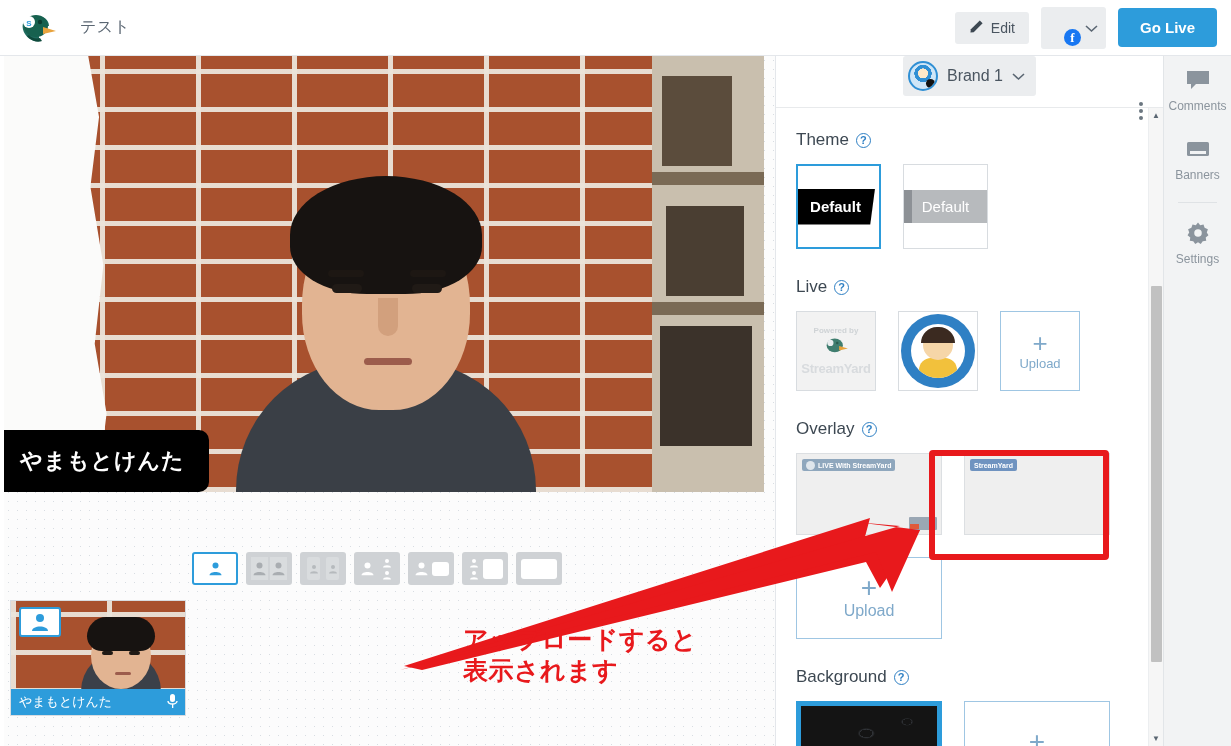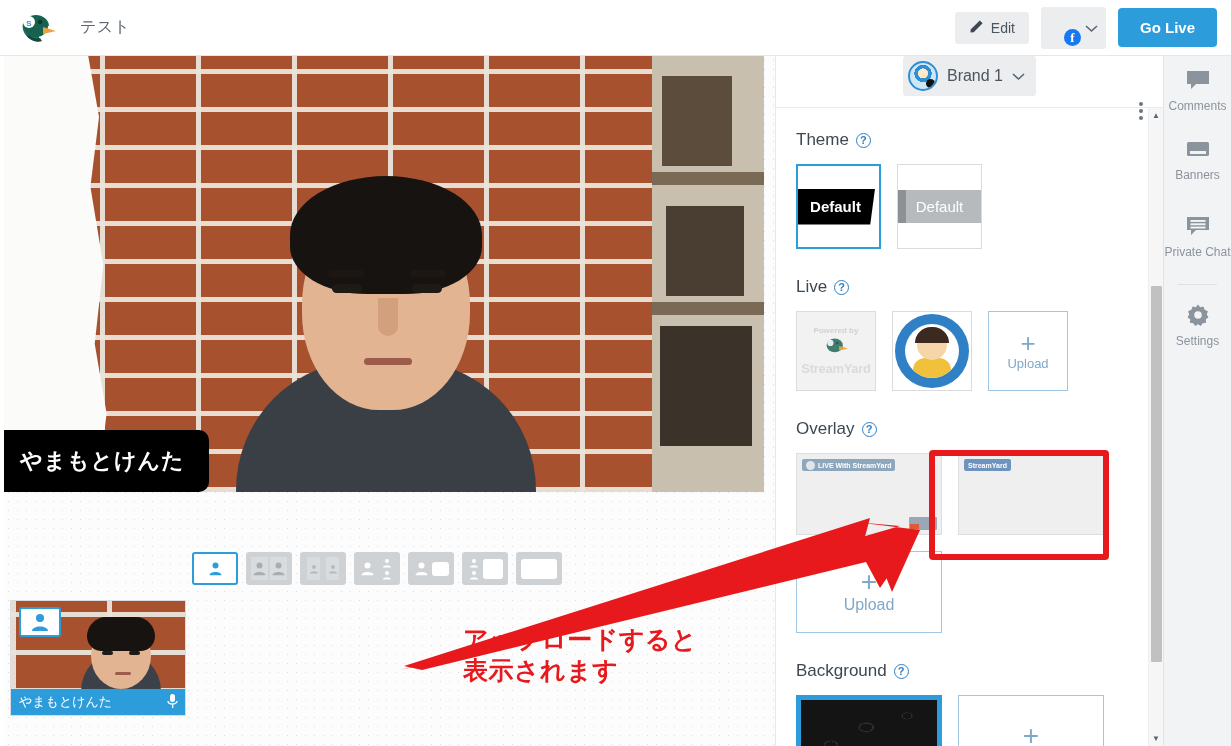--- a/index.html
+++ b/index.html
@@ -221,21 +221,21 @@
   .section-title {
     display: flex; align-items: center; gap: 7px;
     font-size: 17px; color: #3d4852; margin-bottom: 14px;
   }
   .help-icon {
     width: 15px; height: 15px; border-radius: 50%;
     border: 1.6px solid #2f80c4; color: #2f80c4;
     font-size: 11px; line-height: 12px; text-align: center; font-weight: bold;
     cursor: pointer;
   }
-  .tile-row { display: flex; gap: 16px; margin-bottom: 28px; flex-wrap: wrap; }
+  .tile-row { display: flex; gap: 22px; margin-bottom: 28px; flex-wrap: wrap; }
 
   .theme-tile {
     width: 85px; height: 85px; border: 1px solid #d8dce0; background: #fff;
     display: flex; align-items: center; justify-content: center; cursor: pointer;
     position: relative; overflow: hidden;
   }
   .theme-tile.selected { border: 2px solid #2d9cdb; }
   .theme-default-bar {
     width: 79px; height: 36px; background: #000; color: #fff;
     font-size: 15px; font-weight: bold; display: flex; align-items: center;
@@ -689,31 +689,20 @@
     </div>
     <div class="rail-item">
       <span>
         <svg width="24" height="20" viewBox="0 0 24 20">
           <rect x="1" y="2" width="22" height="14" rx="1.6" fill="#8b949d"></rect>
           <rect x="4" y="11" width="16" height="3" fill="#f2f3f4"></rect>
         </svg>
       </span>
       <span>Banners</span>
     </div>
-    <div class="rail-item two-line">
-      <span>
-        <svg width="24" height="22" viewBox="0 0 24 22">
-          <path d="M1 2 h22 v13 h-13 l-5 5 v-5 h-4 Z" fill="#8b949d"></path>
-          <rect x="4.5" y="5" width="15" height="1.9" fill="#f2f3f4"></rect>
-          <rect x="4.5" y="8.3" width="15" height="1.9" fill="#f2f3f4"></rect>
-          <rect x="4.5" y="11.6" width="15" height="1.9" fill="#f2f3f4"></rect>
-        </svg>
-      </span>
-      <span>Private Chat</span>
-    </div>
     <div class="rail-sep"></div>
     <div class="rail-item">
       <span>
         <svg width="22" height="22" viewBox="0 0 20 20">
           <path d="M10 0.5 L12 3 L15 2.2 L16 5.3 L19 6.5 L18 9.5 L19.5 12 L17 14 L17.5 17 L14.3 17.5 L12.5 20 L10 18.5 L7.5 20 L5.7 17.5 L2.5 17 L3 14 L0.5 12 L2 9.5 L1 6.5 L4 5.3 L5 2.2 L8 3 Z" fill="#8b949d"></path>
           <circle cx="10" cy="10" r="3.4" fill="#f2f3f4"></circle>
         </svg>
       </span>
       <span>Settings</span>
     </div>

